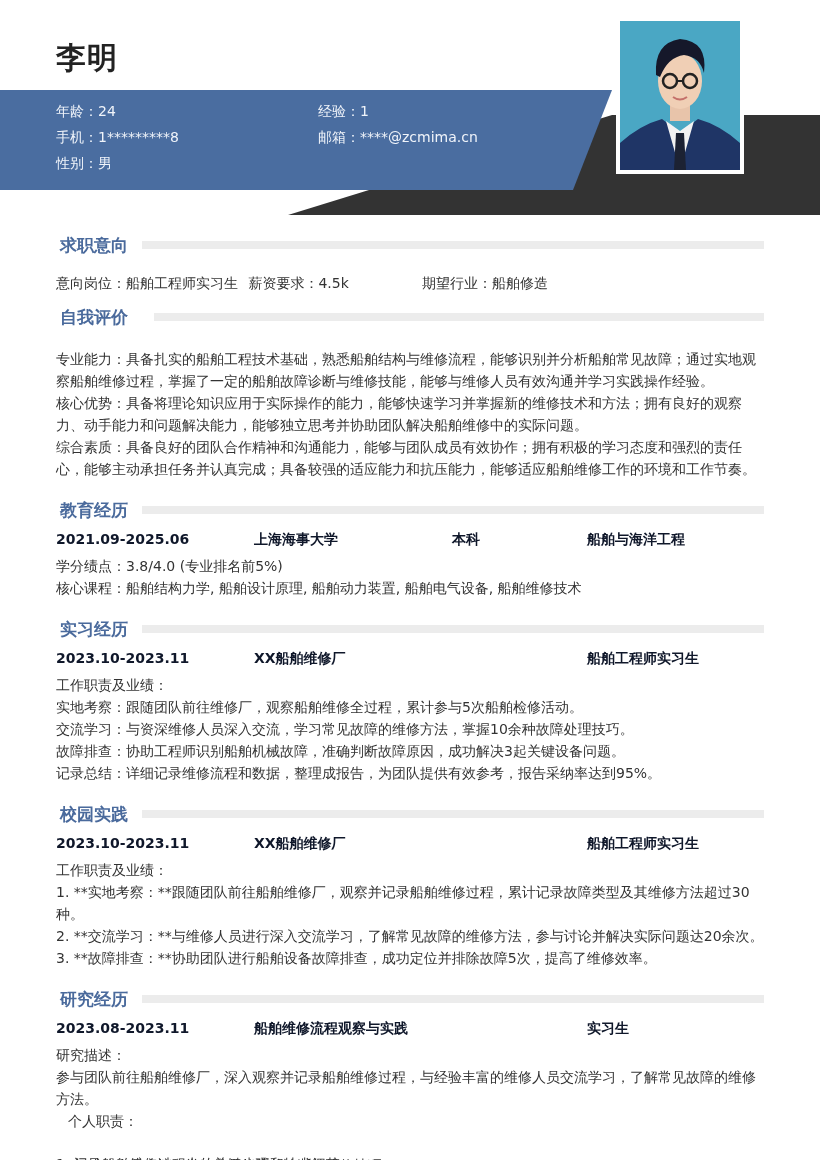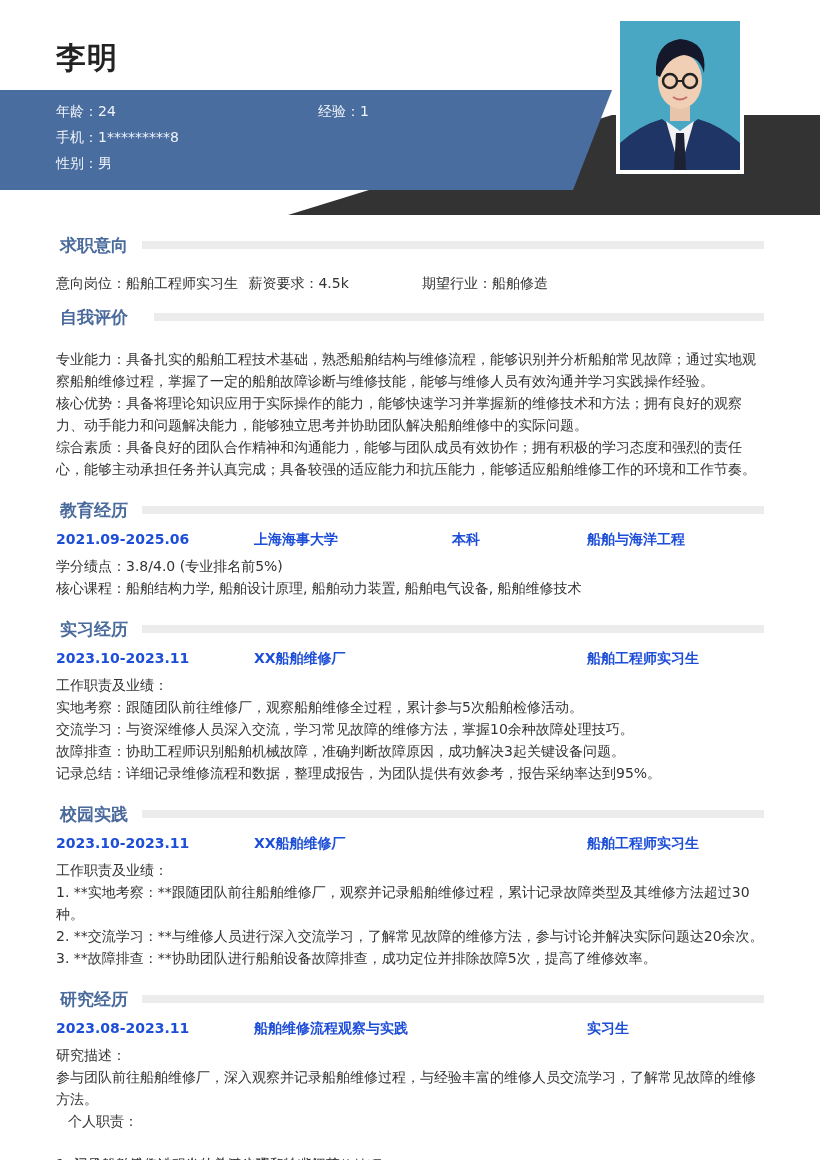--- a/index.html
+++ b/index.html
@@ -8,35 +8,36 @@
   .header { position: absolute; left: 0; top: 0; width: 820px; height: 220px; }
   .dark-shape { position: absolute; left: 0; top: 0; width: 820px; height: 220px; }
   .name { position: absolute; left: 56px; top: 38px; font-size: 30px; font-weight: bold; color: #222; letter-spacing: 1px; }
   .info { position: absolute; font-size: 14px; color: #f0f4fa; line-height: 26px; }
   .photo-frame { position: absolute; left: 616px; top: 17px; width: 128px; height: 157px; background: #fff; padding: 4px; }
   .photo { width: 100%; height: 100%; background: #4aa7c4; position: relative; overflow: hidden; }
   .section-head { position: absolute; left: 60px; width: 704px; height: 24px; display: flex; align-items: center; }
   .section-title { font-size: 17px; font-weight: bold; color: #4a6a9c; white-space: nowrap; }
   .section-bar { flex: 1; margin-left: 14px; height: 8px; background: #ececec; }
   .line { position: absolute; left: 56px; width: 710px; font-size: 14px; line-height: 22px; color: #333; }
-  .row { position: absolute; left: 56px; width: 710px; font-size: 14px; font-weight: bold; color: #1d4ed8; height: 22px; }
+  .row { position: absolute; left: 56px; width: 710px; font-size: 14px; font-weight: bold; color: #0f172a; height: 22px; }
   .row span { position: absolute; top: 0; white-space: nowrap; }
 </style>
 </head>
 <body>
 
 <div class="header">
   <svg class="dark-shape" width="820" height="220">
     <polygon points="612,115 820,115 820,215 288,215" fill="#333333"></polygon>
     <polygon points="0,90 612,90 573,190 0,190" fill="#4a6da0"></polygon>
   </svg>
   <div class="name">李明</div>
   <div class="info" style="left:56px;top:98px;">年龄：24</div>
   <div class="info" style="left:318px;top:98px;">经验：1</div>
   <div class="info" style="left:56px;top:124px;">手机：1*********8</div>
+  <div class="info" style="left:318px;top:124px;">邮箱：****@zcmima.cn</div>
   <div class="info" style="left:56px;top:150px;">性别：男</div>
 
   <div class="photo-frame">
     <div class="photo">
       <svg width="120" height="149" viewBox="0 0 120 149">
         <rect width="120" height="149" fill="#4aa7c4"></rect>
         <path d="M0,149 L0,122 Q20,104 42,98 L60,112 L78,98 Q100,104 120,122 L120,149 Z" fill="#1f3566"></path>
         <path d="M46,100 L60,149 L74,100 L60,110 Z" fill="#f2f2f2"></path>
         <path d="M56,112 L64,112 L66,149 L54,149 Z" fill="#1c2233"></path>
         <rect x="50" y="78" width="20" height="22" fill="#e8c4aa"></rect>

